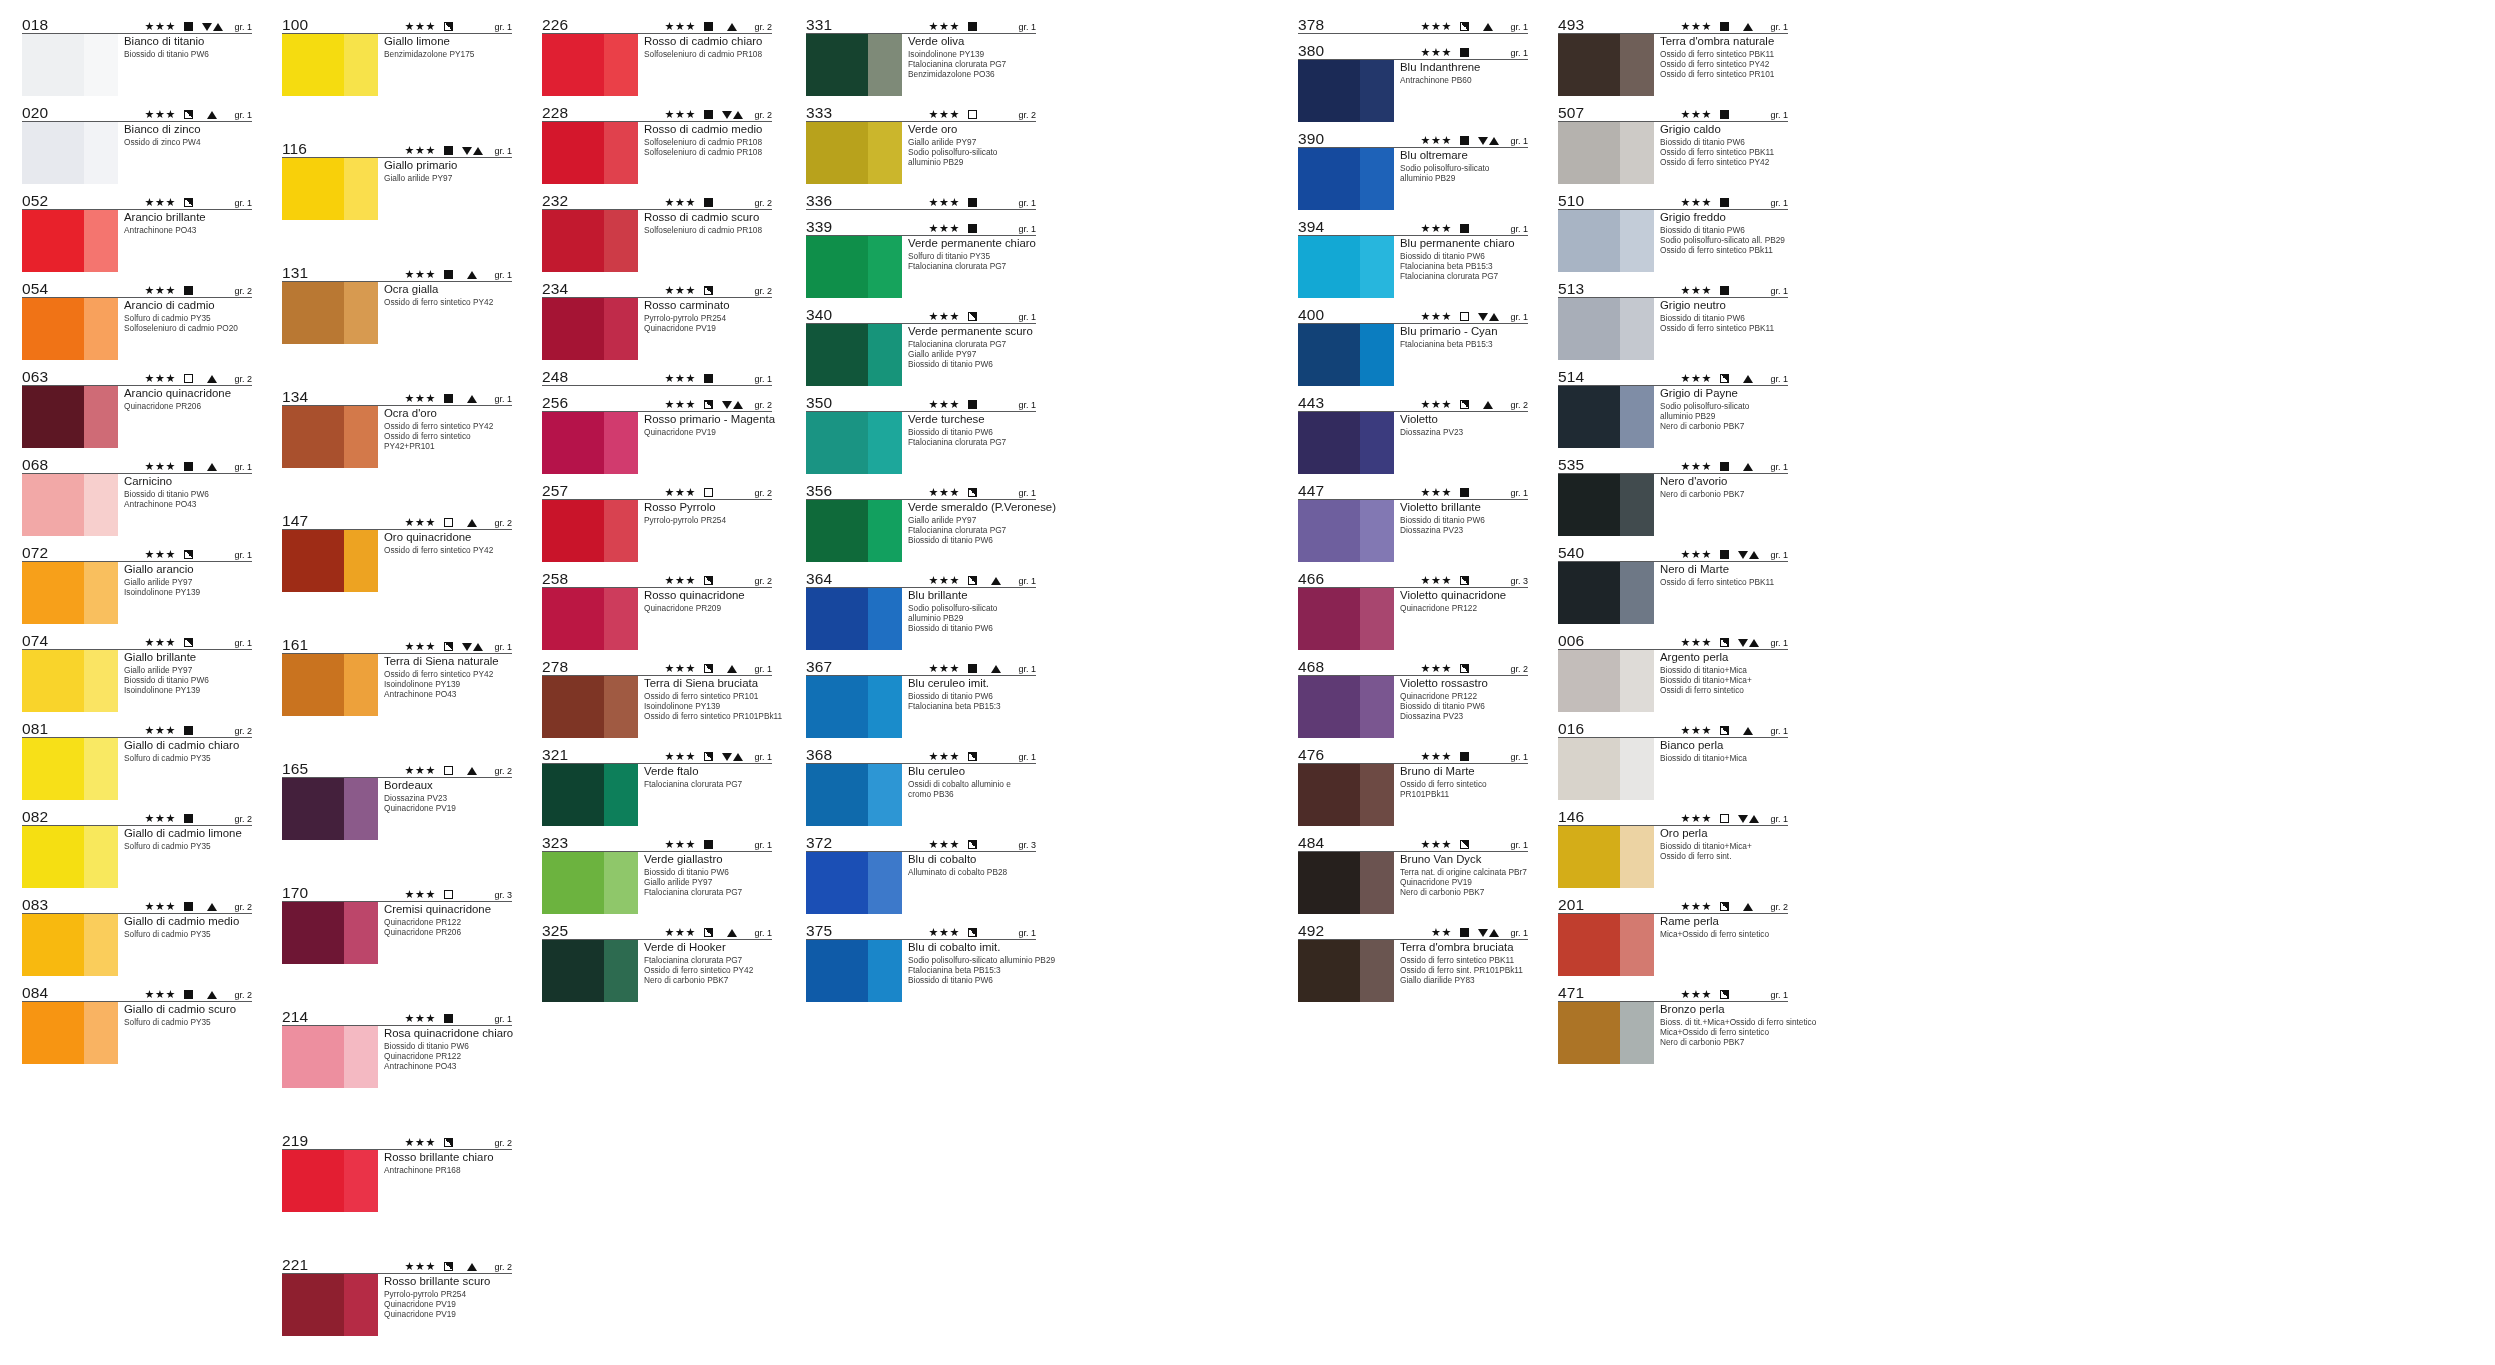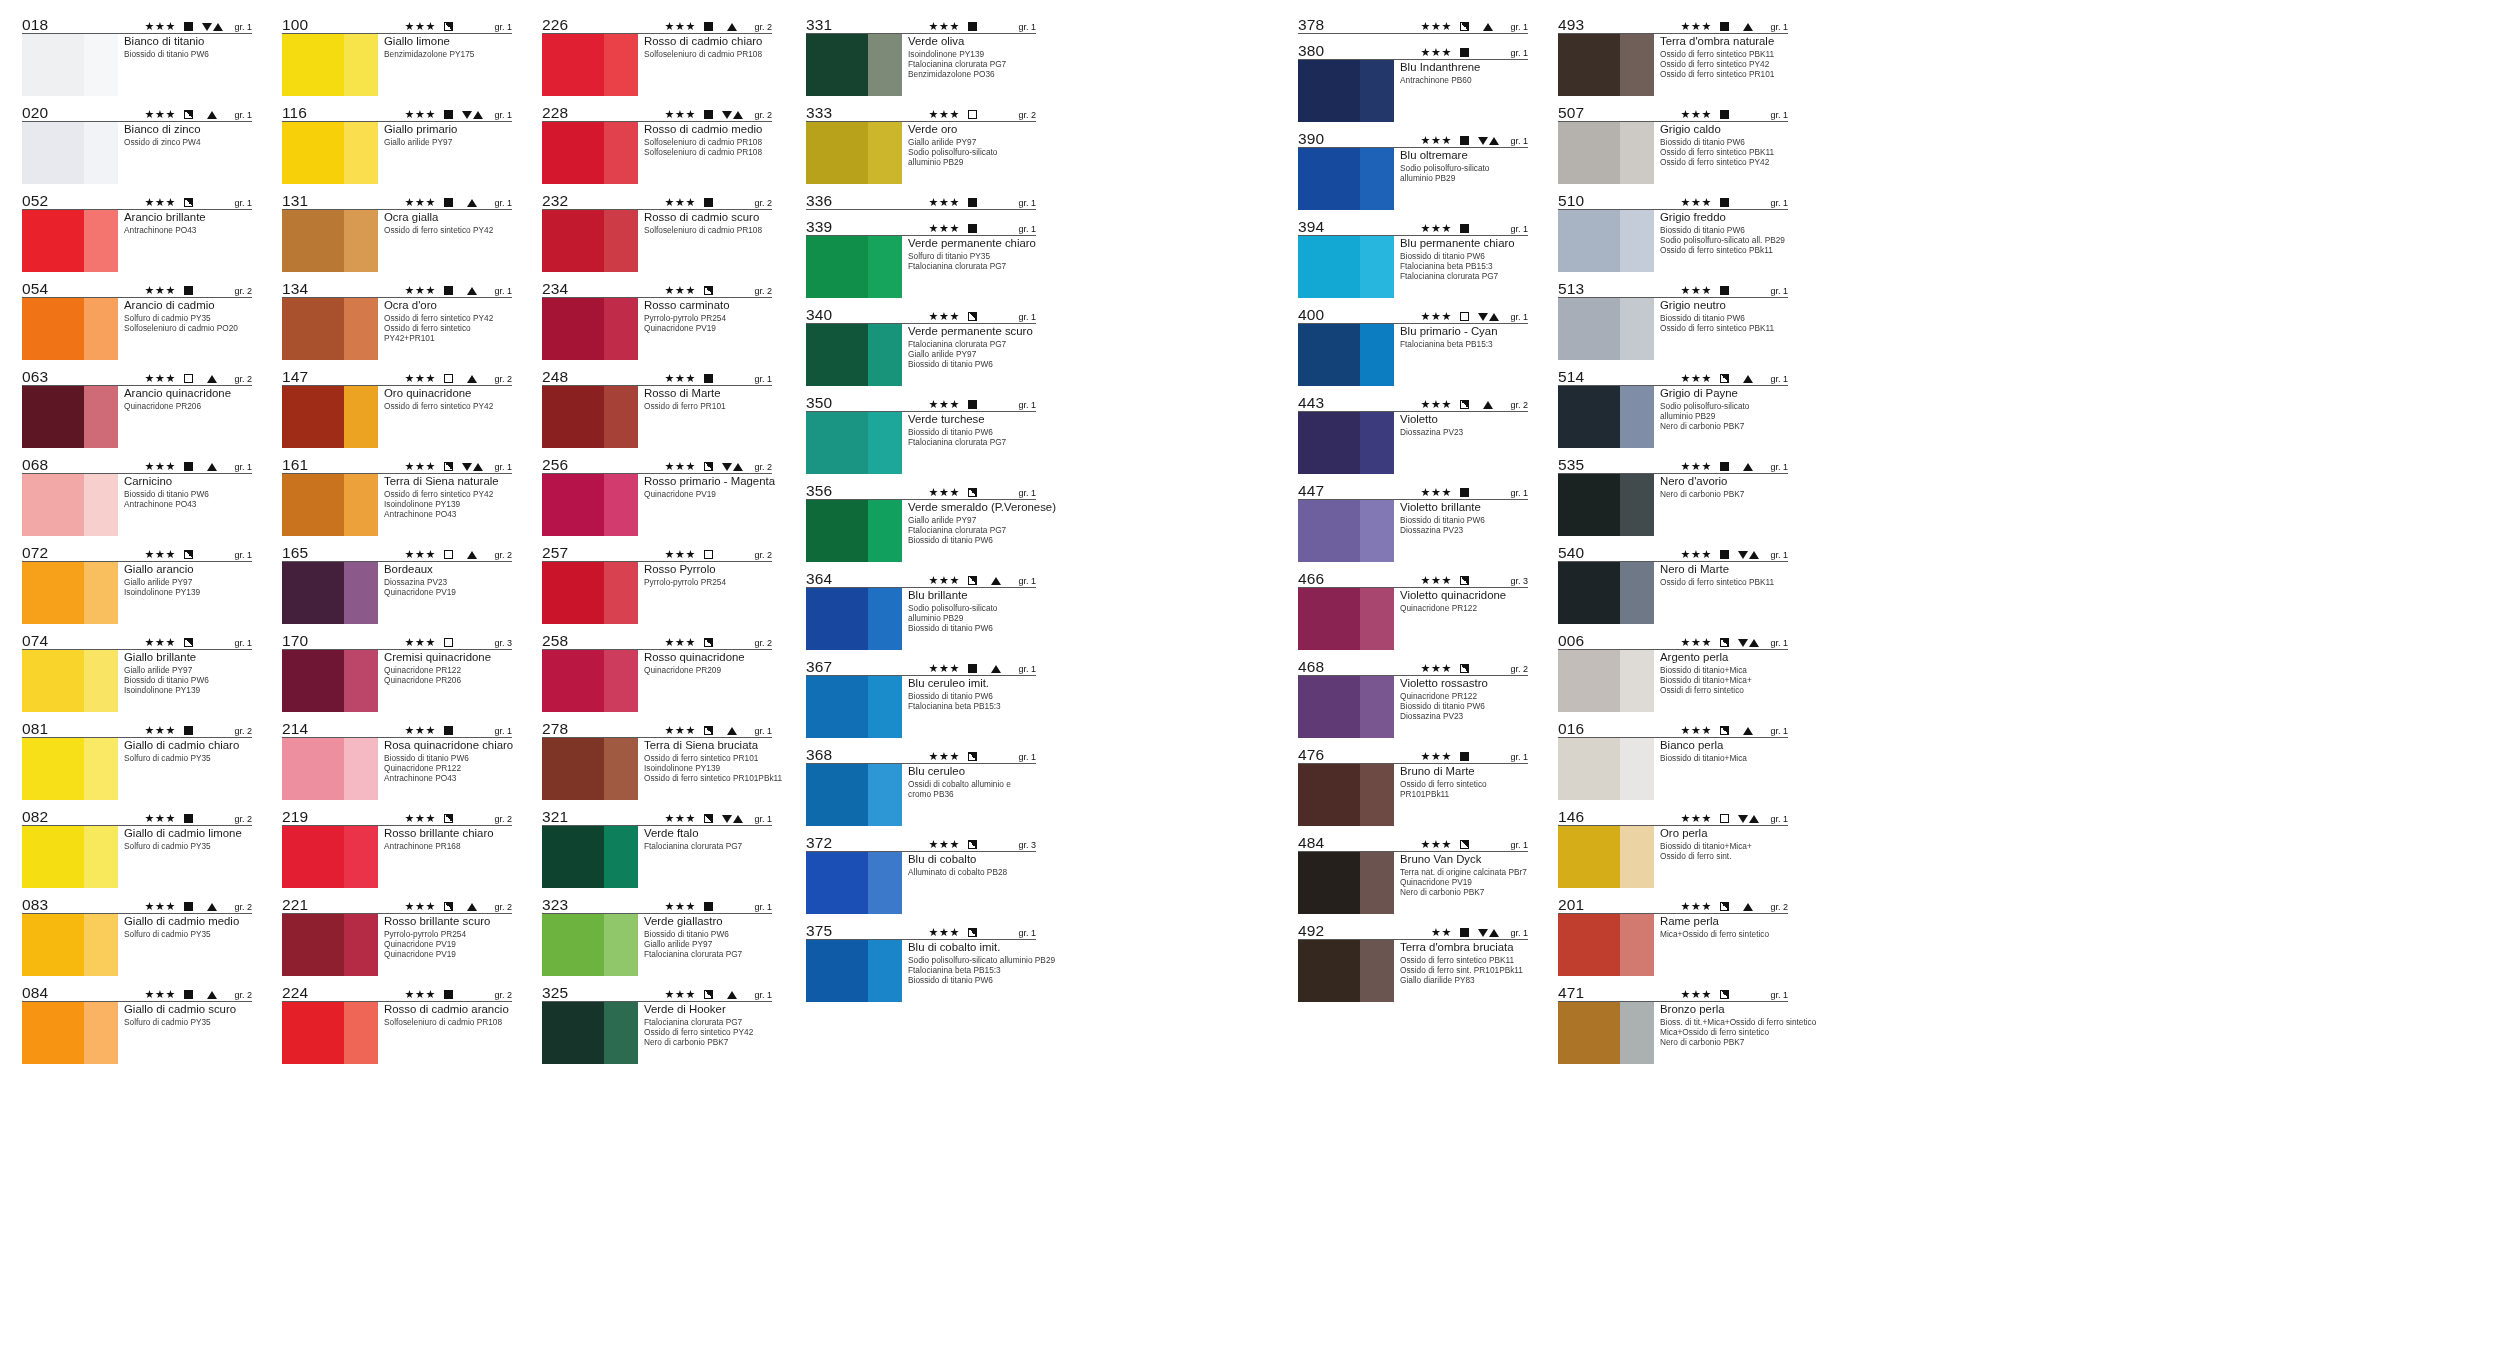--- a/index.html
+++ b/index.html
@@ -15,21 +15,21 @@
     display:flex;
     padding:14px 0 0 0;
     box-sizing:border-box;
   }
   .col{
     display:flex;
     flex-direction:column;
   }
   
   .col-0{width:260px;margin-left:22px;}
-  .col-1{width:260px;margin-left:0px;}
+  .col-1{width:260px;margin-left:0px;gap:36px;}
   .col-2{width:260px;margin-left:0px;}
   .col-3{width:260px;margin-left:4px;}
   .col-4{width:260px;margin-left:232px;}
   .col-5{width:260px;margin-left:0px;}
 
   .entry{
     position:relative;
     width:230px;
     margin-bottom:6px;
   }
@@ -771,30 +771,20 @@
       <div class="entry">
         <div class="hdr">
           <span class="code">248</span>
           <span class="hdr-right">
             <span class="stars">★★★</span>
             <span class="opq" style="background: rgb(17, 17, 17);"></span>
             <span class="tri-wrap"></span>
             <span class="grp">gr. 1</span>
           </span>
         </div>
-        <div class="body">
-          <div class="swatch">
-            <div class="mass" style="background: rgb(138, 32, 32);"></div>
-            <div class="tint" style="background: rgb(166, 65, 56);"></div>
-          </div>
-          <div class="info">
-            <div class="pname">Rosso di Marte</div>
-            <div class="pig">Ossido di ferro PR101</div>
-          </div>
-        </div>
       </div>
       <div class="entry">
         <div class="hdr">
           <span class="code">256</span>
           <span class="hdr-right">
             <span class="stars">★★★</span>
             <span class="opq" style="border: 1.5px solid rgb(17, 17, 17); box-sizing: border-box; background: linear-gradient(to left bottom, rgb(17, 17, 17) 50%, rgb(255, 255, 255) 50%);"></span>
             <span class="tri-wrap">
               <span class="tri dn"></span>
               <span class="tri up"></span>

